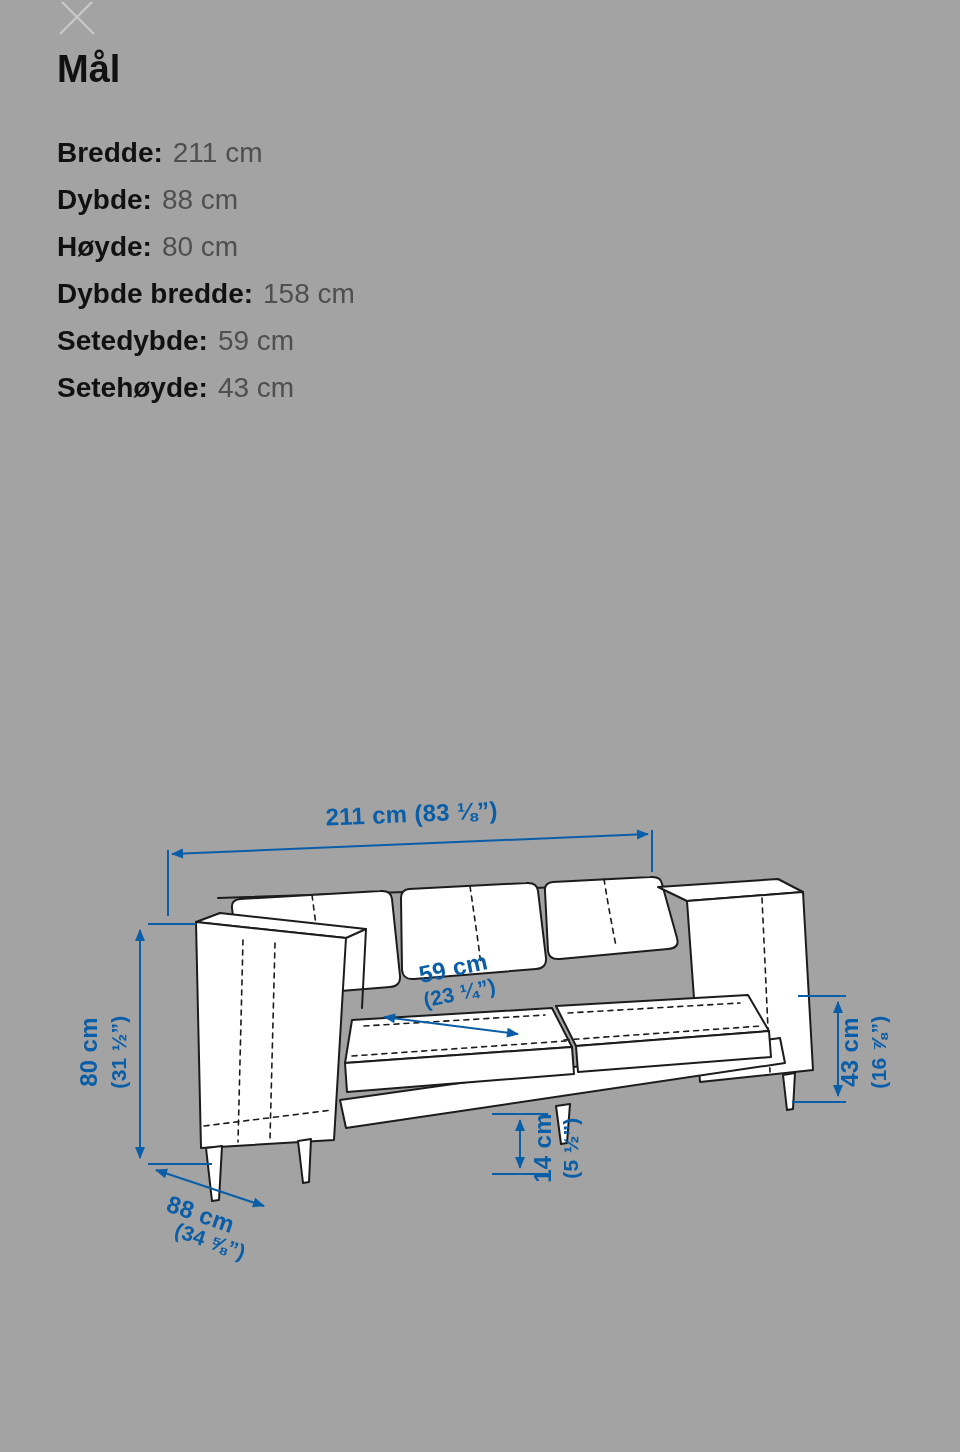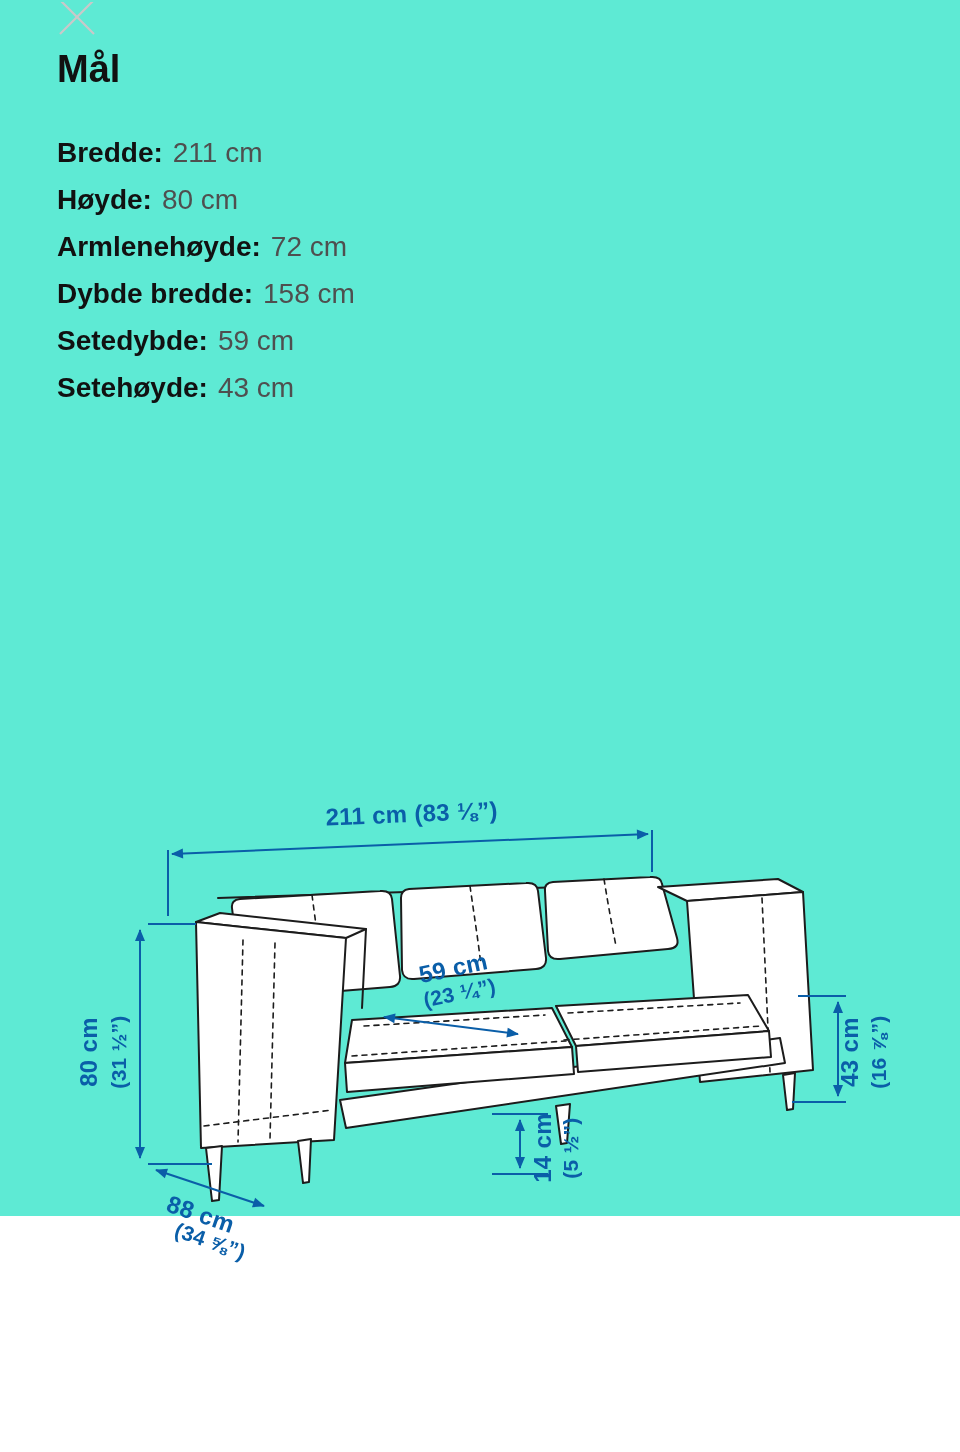--- a/index.html
+++ b/index.html
@@ -1,20 +1,20 @@
 <!DOCTYPE html>
 <html style="--accent: #0a5ea8;"><head>
 <meta charset="utf-8">
 <style>
   :root { --accent: #0a5ea8; }
   * { margin:0; padding:0; box-sizing:border-box; }
   html,body { background:#fff; }
   body { width:960px; height:1452px; position:relative; overflow:hidden;
          font-family:"Liberation Sans","DejaVu Sans",sans-serif; color:#111; }
-  .page { position:relative; width:960px; height:1216px; background:#5eead4; }
+  .page { position:relative; width:960px; height:1452px; background:#a3a3a3; }
 
   .close-btn { position:absolute; left:56px; top:2px; width:42px; height:38px; cursor:pointer; }
   .close-btn svg line { stroke:#c9c9c9; stroke-width:2.2; }
 
   .page-title { position:absolute; left:57px; top:48px; font-size:38px; font-weight:700; color:#111; }
 
   .measure-list { position:absolute; left:57px; top:129px; font-size:28px; }
   .measure-row { line-height:47px; white-space:nowrap; }
   .m-label { font-weight:700; color:#111; margin-right:10px; }
   .m-value { font-weight:400; color:#4f4f4f; }
@@ -43,24 +43,24 @@
     </svg>
   </div>
 
   <h1 class="page-title">Mål</h1>
 
   <div class="measure-list">
     <div class="measure-row">
       <span class="m-label">Bredde:</span><span class="m-value">211 cm</span>
     </div>
     <div class="measure-row">
-      <span class="m-label">Høyde:</span><span class="m-value">80 cm</span>
+      <span class="m-label">Dybde:</span><span class="m-value">88 cm</span>
     </div>
     <div class="measure-row">
-      <span class="m-label">Armlenehøyde:</span><span class="m-value">72 cm</span>
+      <span class="m-label">Høyde:</span><span class="m-value">80 cm</span>
     </div>
     <div class="measure-row">
       <span class="m-label">Dybde bredde:</span><span class="m-value">158 cm</span>
     </div>
     <div class="measure-row">
       <span class="m-label">Setedybde:</span><span class="m-value">59 cm</span>
     </div>
     <div class="measure-row">
       <span class="m-label">Setehøyde:</span><span class="m-value">43 cm</span>
     </div>

